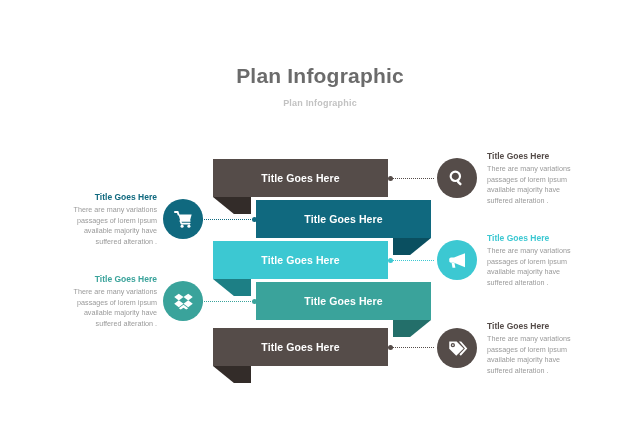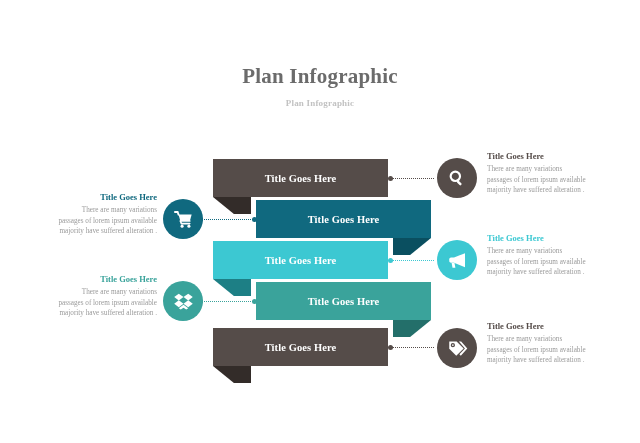--- a/index.html
+++ b/index.html
@@ -12,21 +12,20 @@
     height: 443px;
     font-family: "Liberation Sans", sans-serif;
     position: relative;
     overflow: hidden;
   }
   #stage {
     position: relative;
     width: 640px;
     height: 315px;
     background: #ffffff;
-    font-family: Liberation Serif, serif;
   }
 
   
   .title {
     position: absolute;
     left: 0;
     top: 64px;
     width: 640px;
     text-align: center;
     font-size: 21px;

